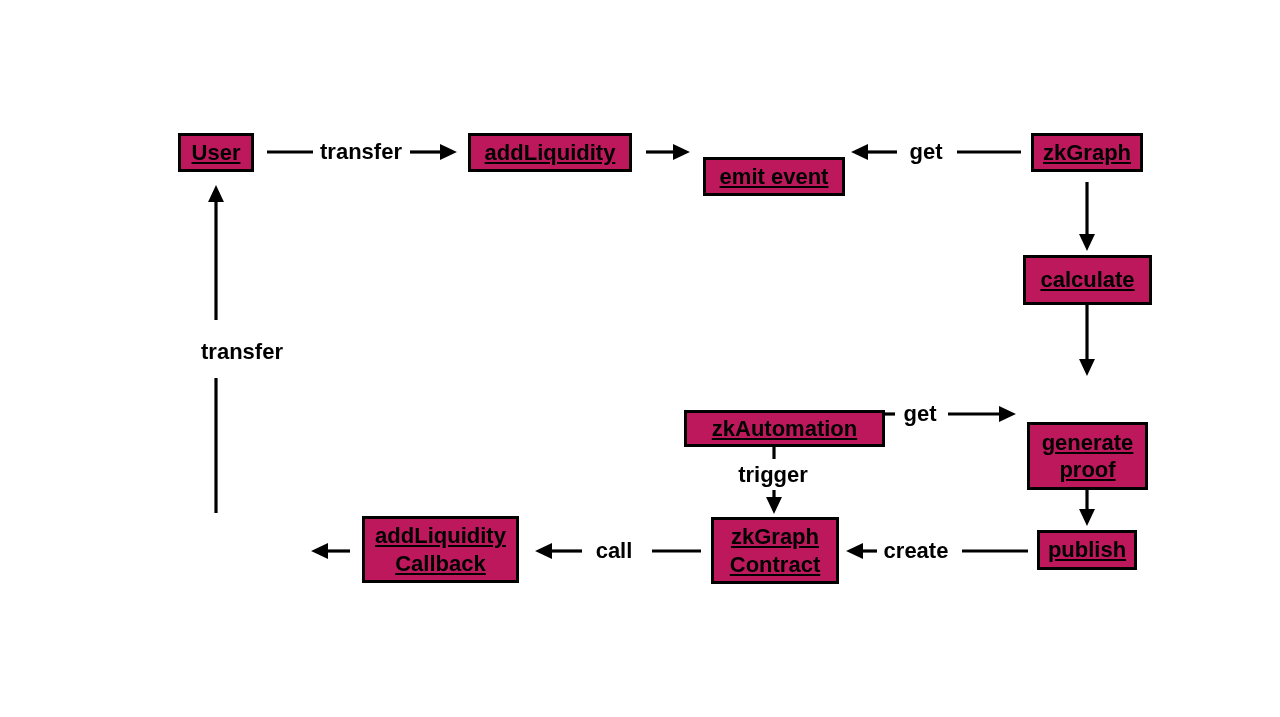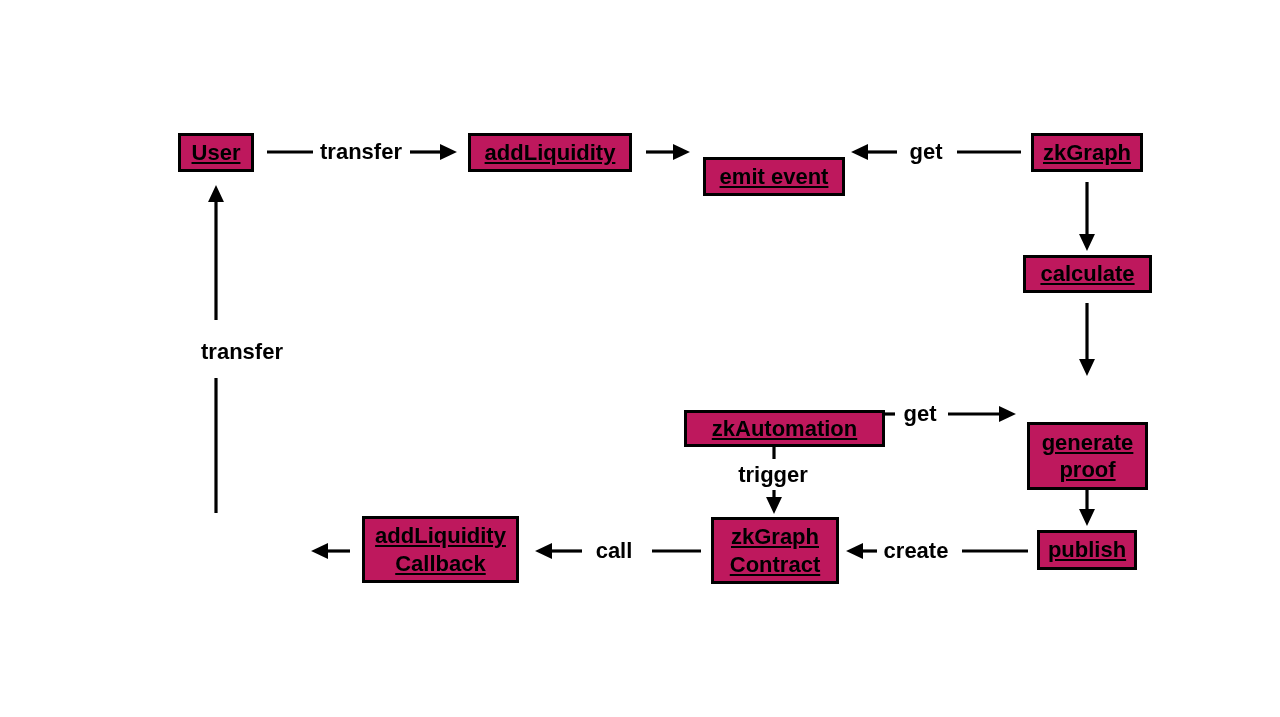--- a/index.html
+++ b/index.html
@@ -96,21 +96,21 @@
   </svg>
 
   <div class="node" style="left:178px; top:133px; width:76px; height:39px;">User</div>
 
   <div class="node" style="left:468px; top:133px; width:164px; height:39px;">addLiquidity</div>
 
   <div class="node" style="left:703px; top:133px; width:142px; height:39px;margin-top:24px;">emit event</div>
 
   <div class="node" style="left:1031px; top:133px; width:112px; height:39px;">zkGraph</div>
 
-  <div class="node" style="left:1023px; top:255px; width:129px; height:38px;">calculate</div>
+  <div class="node" style="left:1023px; top:255px; width:129px; height:50px;">calculate</div>
 
   <div class="node" style="left:1027px; top:380px; width:121px; height:68px;margin-top:42px;">generate
 proof</div>
 
   <div class="node" style="left:684px; top:410px; width:201px; height:37px;">zkAutomation</div>
 
   <div class="node" style="left:1037px; top:530px; width:100px; height:40px;">publish</div>
 
   <div class="node" style="left:711px; top:517px; width:128px; height:67px;">zkGraph
 Contract</div>

